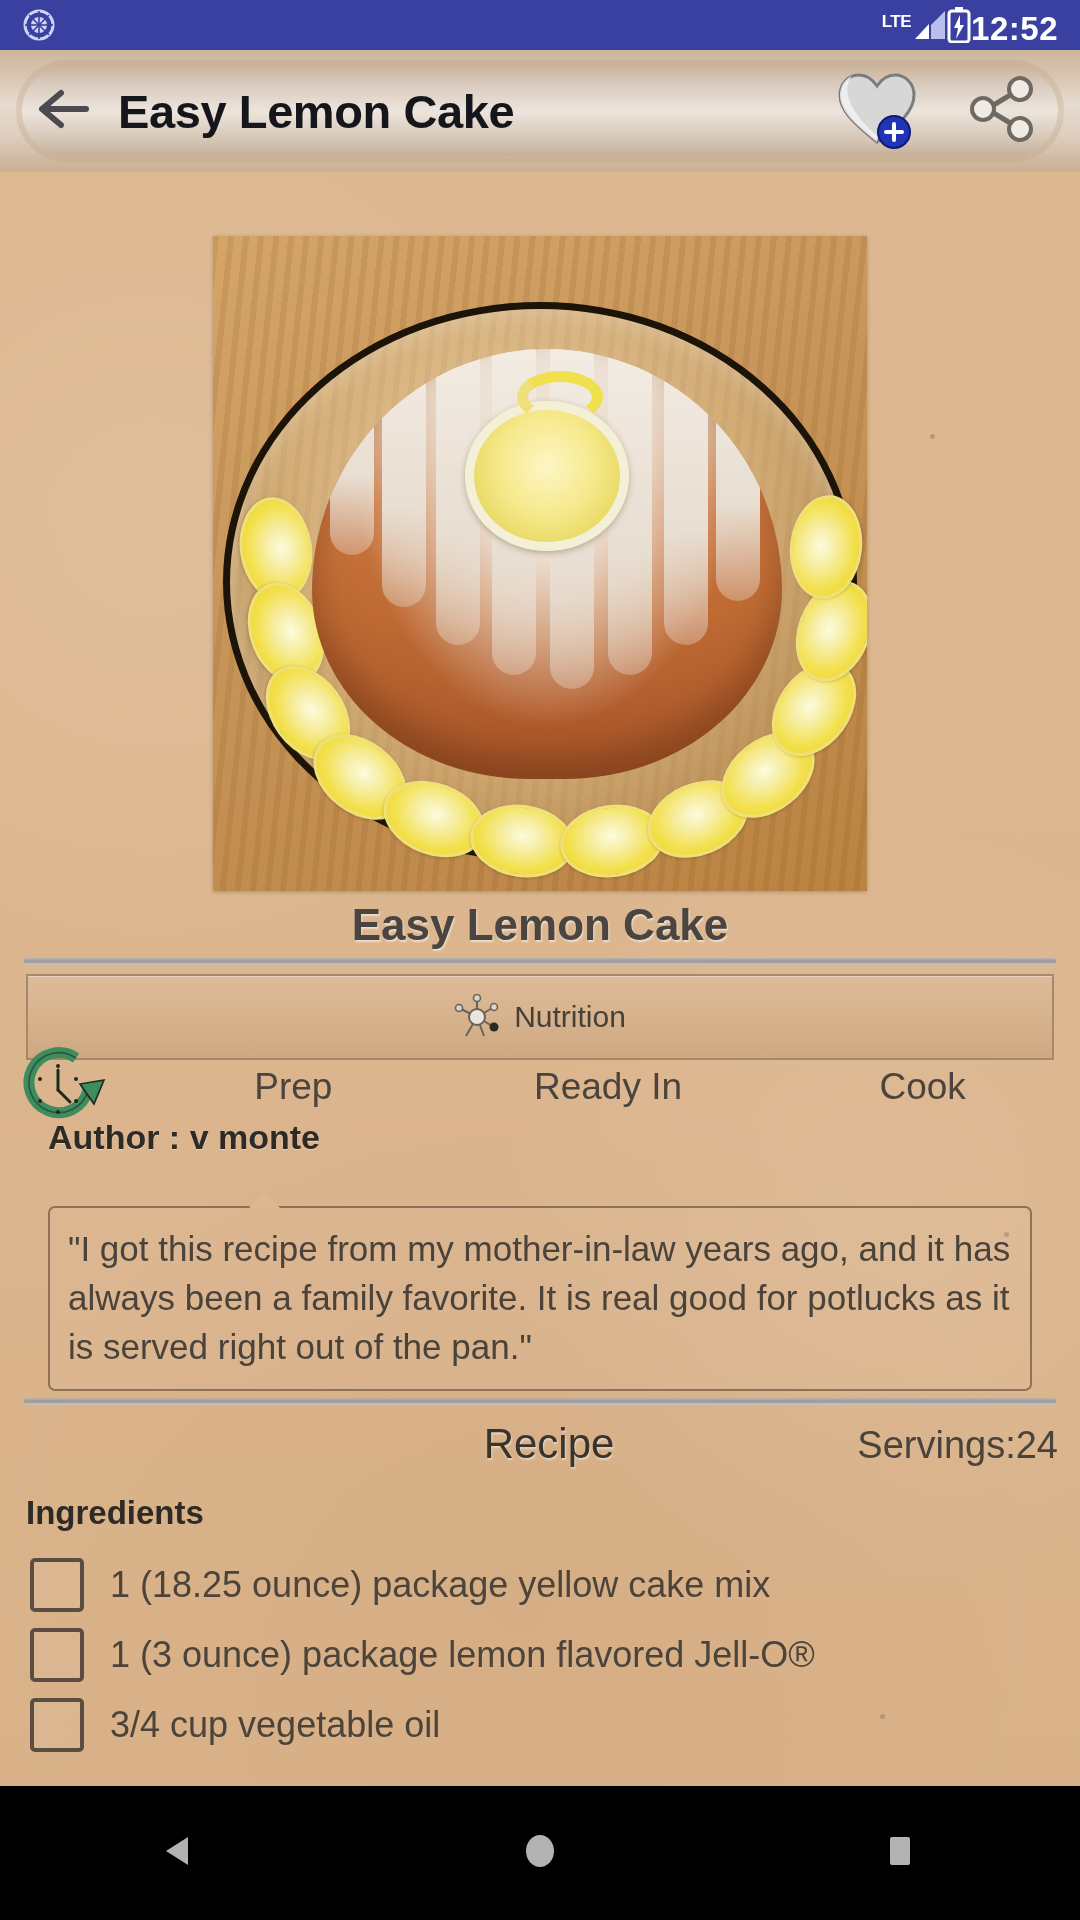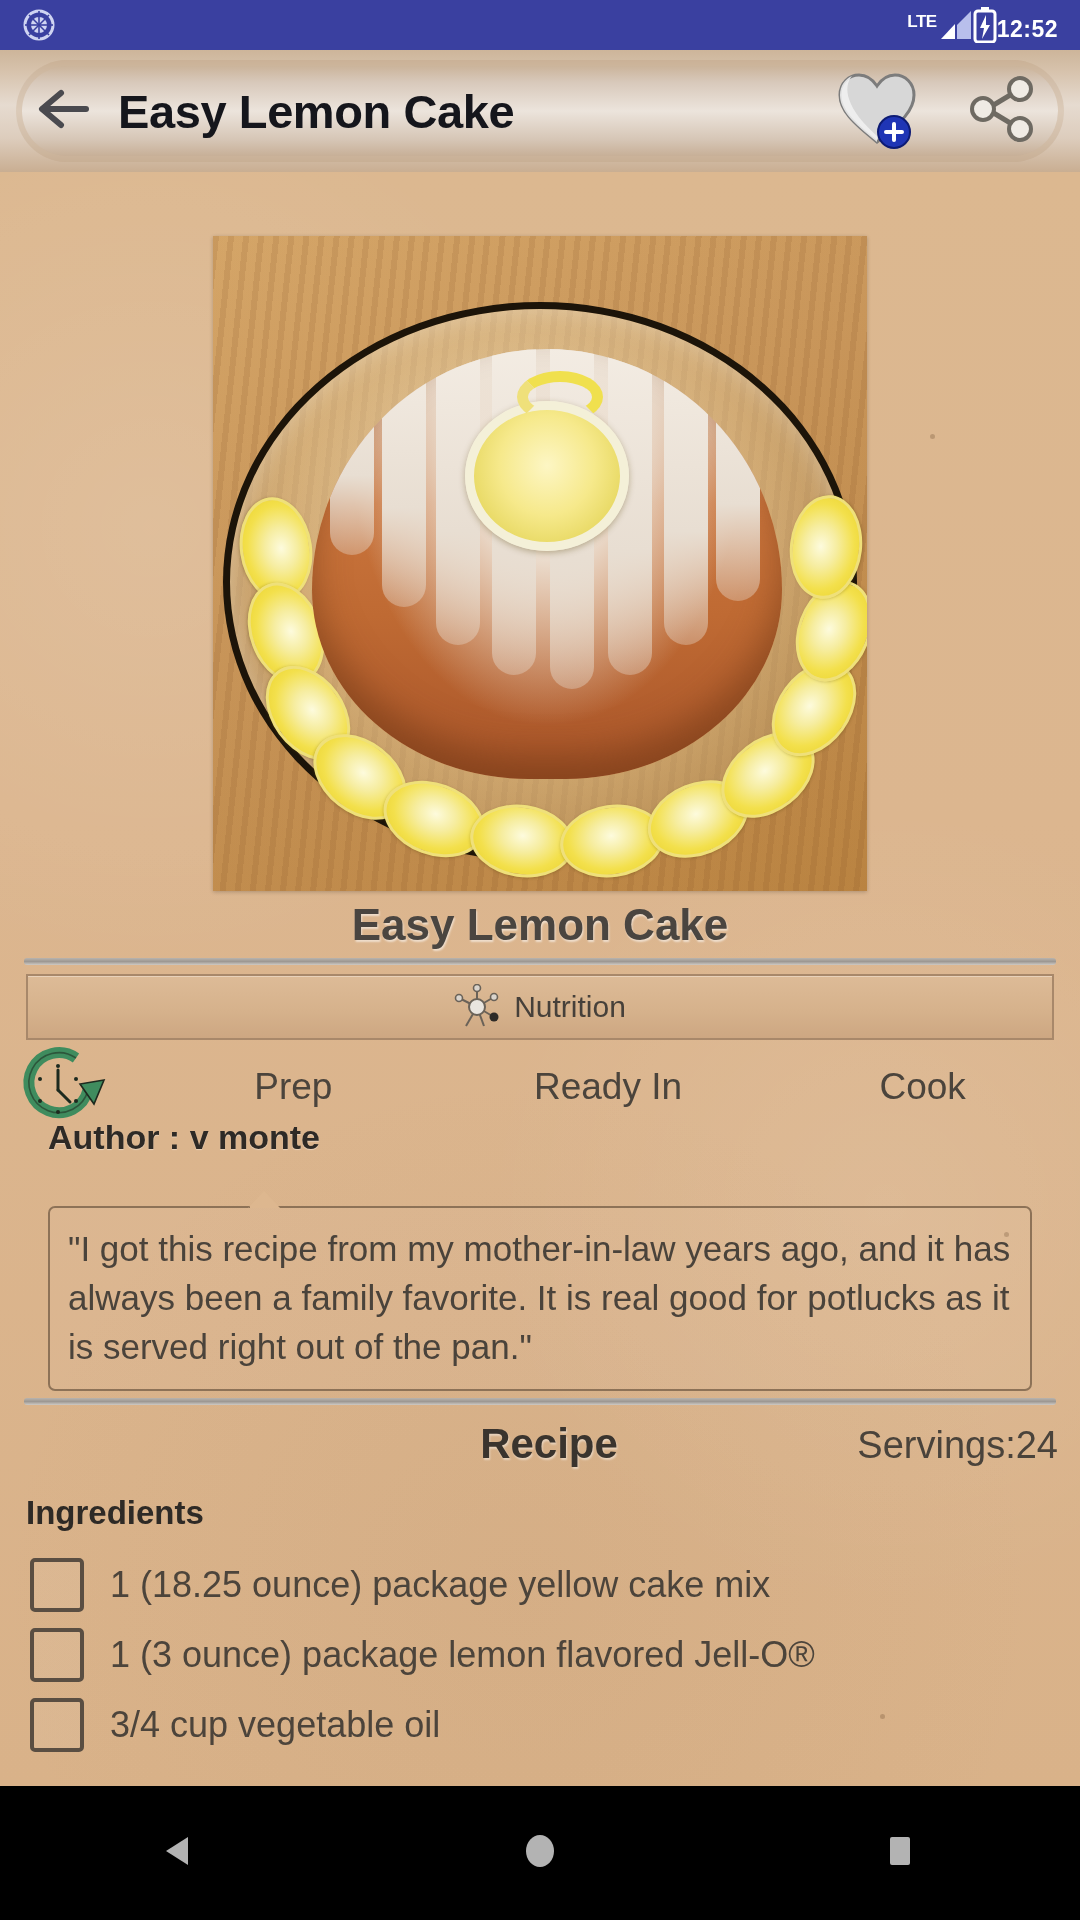--- a/index.html
+++ b/index.html
@@ -26,21 +26,21 @@
   }
   #statusbar .left { flex:0 0 auto; display:flex; align-items:center; }
   #statusbar .right { margin-left:auto; display:flex; align-items:center; }
   .sb-clock-icon { width:34px; height:34px; position:relative; }
   .sb-clock-icon svg { display:block; }
   .lte-wrap { display:flex; align-items:flex-end; gap:2px; }
   .lte-txt { color:#fff; font-size:17px; font-weight:bold; line-height:1;
              letter-spacing:-0.5px; transform:translateY(-11px); }
   .sig { width:34px; height:32px; position:relative; }
   .battery { width:24px; height:36px; position:relative; }
-  .sb-time { color:#fff; font-size:23px; font-weight:bold; letter-spacing:0.5px;margin-top:8px; }
+  .sb-time { color:#fff; font-size:33px; font-weight:bold; letter-spacing:0.5px;margin-top:8px; }
 
   
   #actionbar {
     position:absolute; left:0; top:50px; width:1080px; height:122px;
     background:linear-gradient(180deg,#cdb59a 0%, #d7c3ad 18%, #e6dbd0 45%, #ddcdbd 72%, #c9ae92 100%);
     overflow:hidden;
   }
   #actionbar .inner-frame {
     position:absolute; left:16px; top:10px; right:16px; bottom:10px;
     border-radius:52px;
@@ -137,21 +137,21 @@
 
   .hr {
     position:absolute; left:24px; width:1032px; height:7px;
     background:linear-gradient(180deg,#b9b4ae 0%, #9d9893 50%, #cfcac4 100%);
     border-radius:3px;
   }
 
   
   .btn-row { position:absolute; left:0; width:1080px; display:flex; gap:22px; padding:0 26px; }
   .flat-btn {
-    flex:1; height:66px;
+    flex:1; height:86px;
     display:flex; align-items:center; justify-content:center; gap:14px;
     border:2px solid #a8886a;
     border-radius:0;
     background:linear-gradient(180deg,#ddbb97 0%, #d6b28c 55%, #cda782 100%);
     box-shadow:inset 0 1px 0 rgba(255,255,255,0.35);
     font-size:30px; color:#46403a;
   }
   .btn-ico { width:46px; height:46px; flex:0 0 auto; display:flex; align-items:center; justify-content:center; }
 
   
@@ -177,21 +177,21 @@
     background:rgba(255,255,255,0.035);
   }
   .quote-box::before {
     content:""; position:absolute; left:198px; top:-17px;
     width:30px; height:17px; background:#ddb78f;
     clip-path:polygon(50% 0, 100% 100%, 0 100%);
     border-left:2px solid #8d7257;
   }
   .recipe-title {
     position:absolute; left:0; width:1080px; text-align:center;
-    font-size:42px; font-weight:bold; color:#3a342e;
+    font-size:42px; font-weight:normal; color:#3a342e;
     text-shadow:1px 2px 2px rgba(255,255,255,0.45);
     padding-left:18px;
   }
   .servings {
     position:absolute; right:22px; font-size:38px; color:#4a433b;
   }
   .ingredients-hdr {
     position:absolute; left:26px; font-size:33px; font-weight:bold; color:#2e2a26;
   }
   .ing-item {

